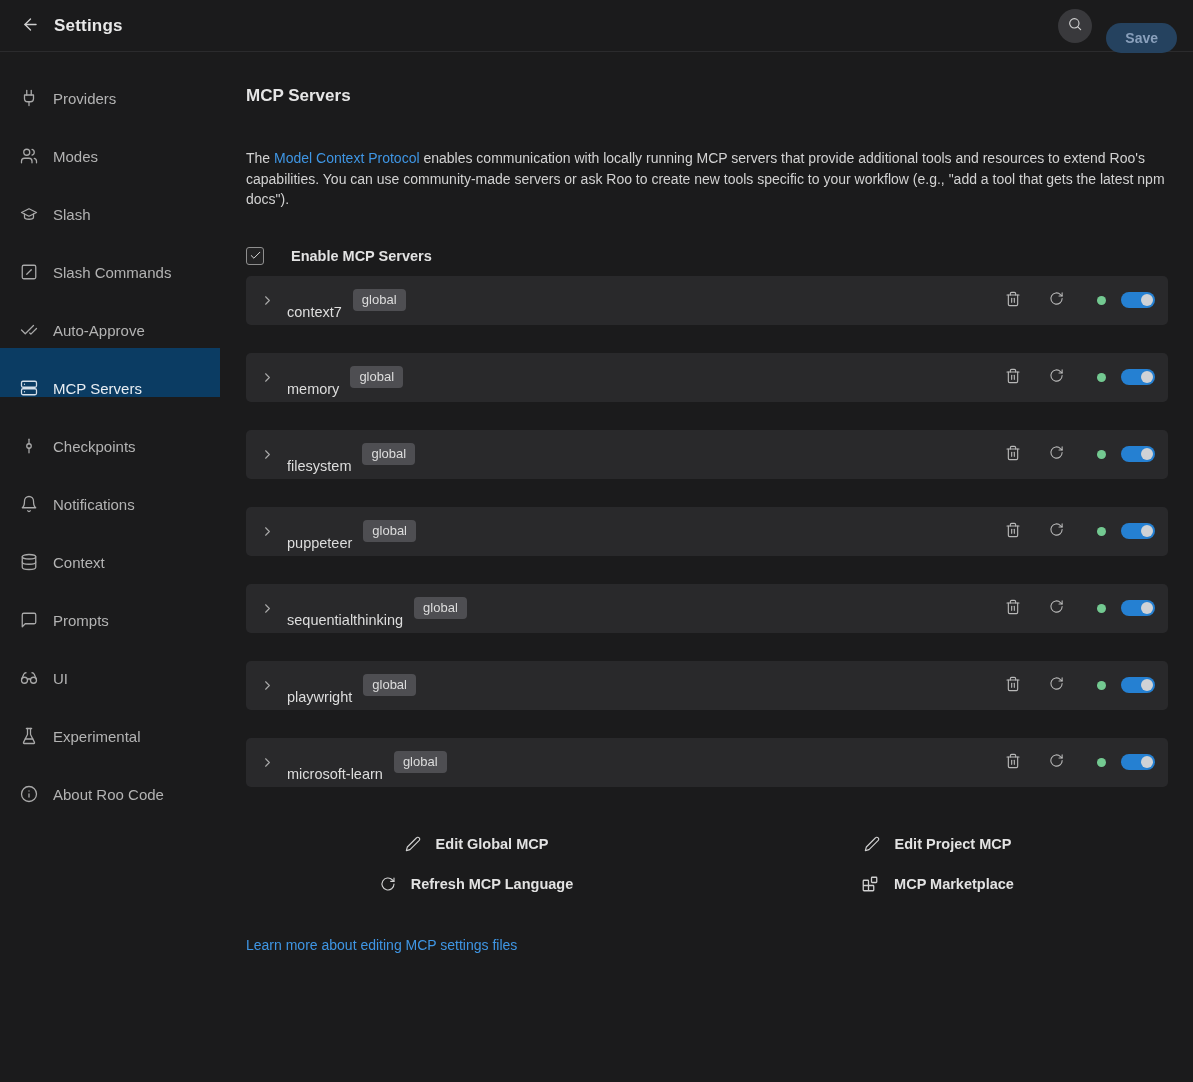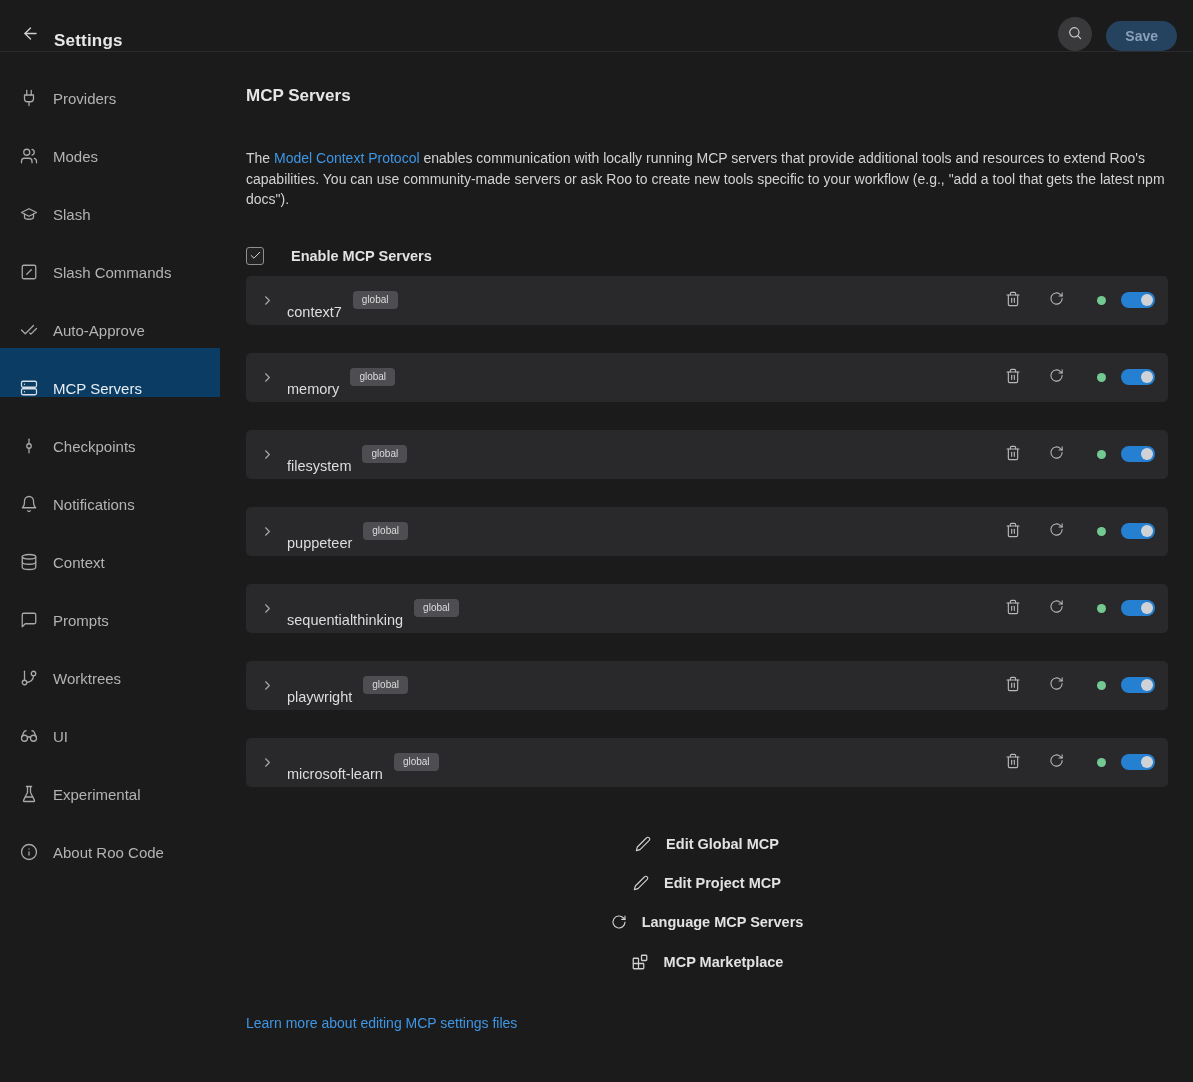--- a/index.html
+++ b/index.html
@@ -8,21 +8,21 @@
     background:#1b1b1c;
     color:#d4d4d4;
     font-family:"Liberation Sans","DejaVu Sans",sans-serif;
     font-size:14px;
   }
   .app { display:flex; flex-direction:column; height:100%; }
 
   
   .topbar {
     height:52px; flex:0 0 52px;
-    display:flex; align-items:flex-end;
+    display:flex; align-items:center;
     padding:0 16px 0 14px;
     border-bottom:1px solid #2b2b2d;
     background:#1b1b1c;
   }
   .icon-btn {
     background:none; border:none; color:#cfcfcf; cursor:pointer;
     width:32px; height:32px; display:flex; align-items:center; justify-content:center;
   }
   .topbar .title { font-size:17px; font-weight:700; color:#e8e8e8; margin-left:8px; letter-spacing:.2px; }
   .spacer { flex:1; }
@@ -73,42 +73,42 @@
   
   .server-list { }
   .srow {
     height:49px; margin-bottom:28px; background:#29292b; border-radius:5px;
     display:flex; align-items:center; padding:0 13px 0 14px; cursor:pointer;
   }
   .srow .chev { color:#ababab; display:flex; align-items:center; margin-right:12px; }
   .srow .s-name { font-size:14.5px; color:#dddddd;margin-top:24px; }
   .srow .badge {
     margin-left:11px; background:#4e4e52; color:#dddddd;
-    font-size:10px; padding:3px 9px; border-radius:4px; line-height:1.2;
+    font-size:13px; padding:3px 9px; border-radius:4px; line-height:1.2;
   }
   .row-actions { margin-left:auto; display:flex; align-items:center; }
   .row-btn { background:none; border:none; color:#b8b8b8; cursor:pointer;
     display:flex; align-items:center; justify-content:center; padding:0; }
   .row-btn + .row-btn { margin-left:28px; }
   .dot { width:9px; height:9px; border-radius:50%; background:#73c991; margin-left:33px; }
   .toggle {
     width:34px; height:16px; border-radius:8px; background:#474749;
     margin-left:15px; position:relative; cursor:pointer; display:inline-block;
   }
   .toggle.on { background:#2580d2; }
   .toggle::after {
     content:""; position:absolute; top:2px; left:2px; width:12px; height:12px;
     border-radius:50%; background:#cfd2d6;
   }
   .toggle.on::after { left:auto; right:2px; }
 
   
   .actions {
     margin-top:49px;
-    display:grid; grid-template-columns:repeat(1,1fr);
+    display:grid; grid-template-columns:repeat(2,1fr);
     row-gap:23px; justify-items:center;
   }
   .action-btn {
     background:none; border:none; color:#e2e2e2; cursor:pointer;
     display:flex; align-items:center; gap:15px;
     font-size:14.5px; font-weight:600; font-family:inherit;
   }
   .action-btn .a-icon { display:flex; align-items:center; color:#d0d0d0; }
 </style>
 </head>
@@ -230,31 +230,20 @@
     <span class="s-icon">
             <svg width="18" height="18" viewBox="0 0 24 24" fill="none" stroke="currentColor" stroke-width="1.7" stroke-linecap="round" stroke-linejoin="round">
               <path d="M21 15a2 2 0 0 1-2 2H7l-4 4V5a2 2 0 0 1 2-2h14a2 2 0 0 1 2 2Z"></path>
             </svg>
           </span>
     <span class="s-label">Prompts</span>
   </div>
         <div class="side-item">
     <span class="s-icon">
             <svg width="18" height="18" viewBox="0 0 24 24" fill="none" stroke="currentColor" stroke-width="1.7" stroke-linecap="round" stroke-linejoin="round">
-              <line x1="6" y1="3" x2="6" y2="15"></line>
-              <circle cx="18" cy="6" r="3"></circle>
-              <circle cx="6" cy="18" r="3"></circle>
-              <path d="M18 9a9 9 0 0 1-9 9"></path>
-            </svg>
-          </span>
-    <span class="s-label">Worktrees</span>
-  </div>
-        <div class="side-item">
-    <span class="s-icon">
-            <svg width="18" height="18" viewBox="0 0 24 24" fill="none" stroke="currentColor" stroke-width="1.7" stroke-linecap="round" stroke-linejoin="round">
               <circle cx="6" cy="15" r="4"></circle>
               <circle cx="18" cy="15" r="4"></circle>
               <path d="M14 15a2 2 0 0 0-4 0"></path>
               <path d="M2.5 13 5 7c.7-1.3 1.4-2 3-2"></path>
               <path d="M21.5 13 19 7c-.7-1.3-1.5-2-3-2"></path>
             </svg>
           </span>
     <span class="s-label">UI</span>
   </div>
         <div class="side-item">
@@ -509,21 +498,21 @@
             </span>
     <span class="a-label">Edit Project MCP</span>
   </button>
           <button class="action-btn">
     <span class="a-icon">
               <svg width="16" height="16" viewBox="0 0 24 24" fill="none" stroke="currentColor" stroke-width="1.7" stroke-linecap="round" stroke-linejoin="round">
                 <path d="M21 12a9 9 0 1 1-2.64-6.36L21 8"></path>
                 <path d="M21 3v5h-5"></path>
               </svg>
             </span>
-    <span class="a-label">Language MCP Servers</span>
+    <span class="a-label">Refresh MCP Language</span>
   </button>
           <button class="action-btn">
     <span class="a-icon">
               <svg width="18" height="18" viewBox="0 0 24 24" fill="none" stroke="currentColor" stroke-width="1.7" stroke-linecap="round" stroke-linejoin="round">
                 <rect x="14" y="3" width="7" height="7" rx="1"></rect>
                 <path d="M10 21V8a1 1 0 0 0-1-1H4a1 1 0 0 0-1 1v12a1 1 0 0 0 1 1h12a1 1 0 0 0 1-1v-5a1 1 0 0 0-1-1H3"></path>
               </svg>
             </span>
     <span class="a-label">MCP Marketplace</span>
   </button>

